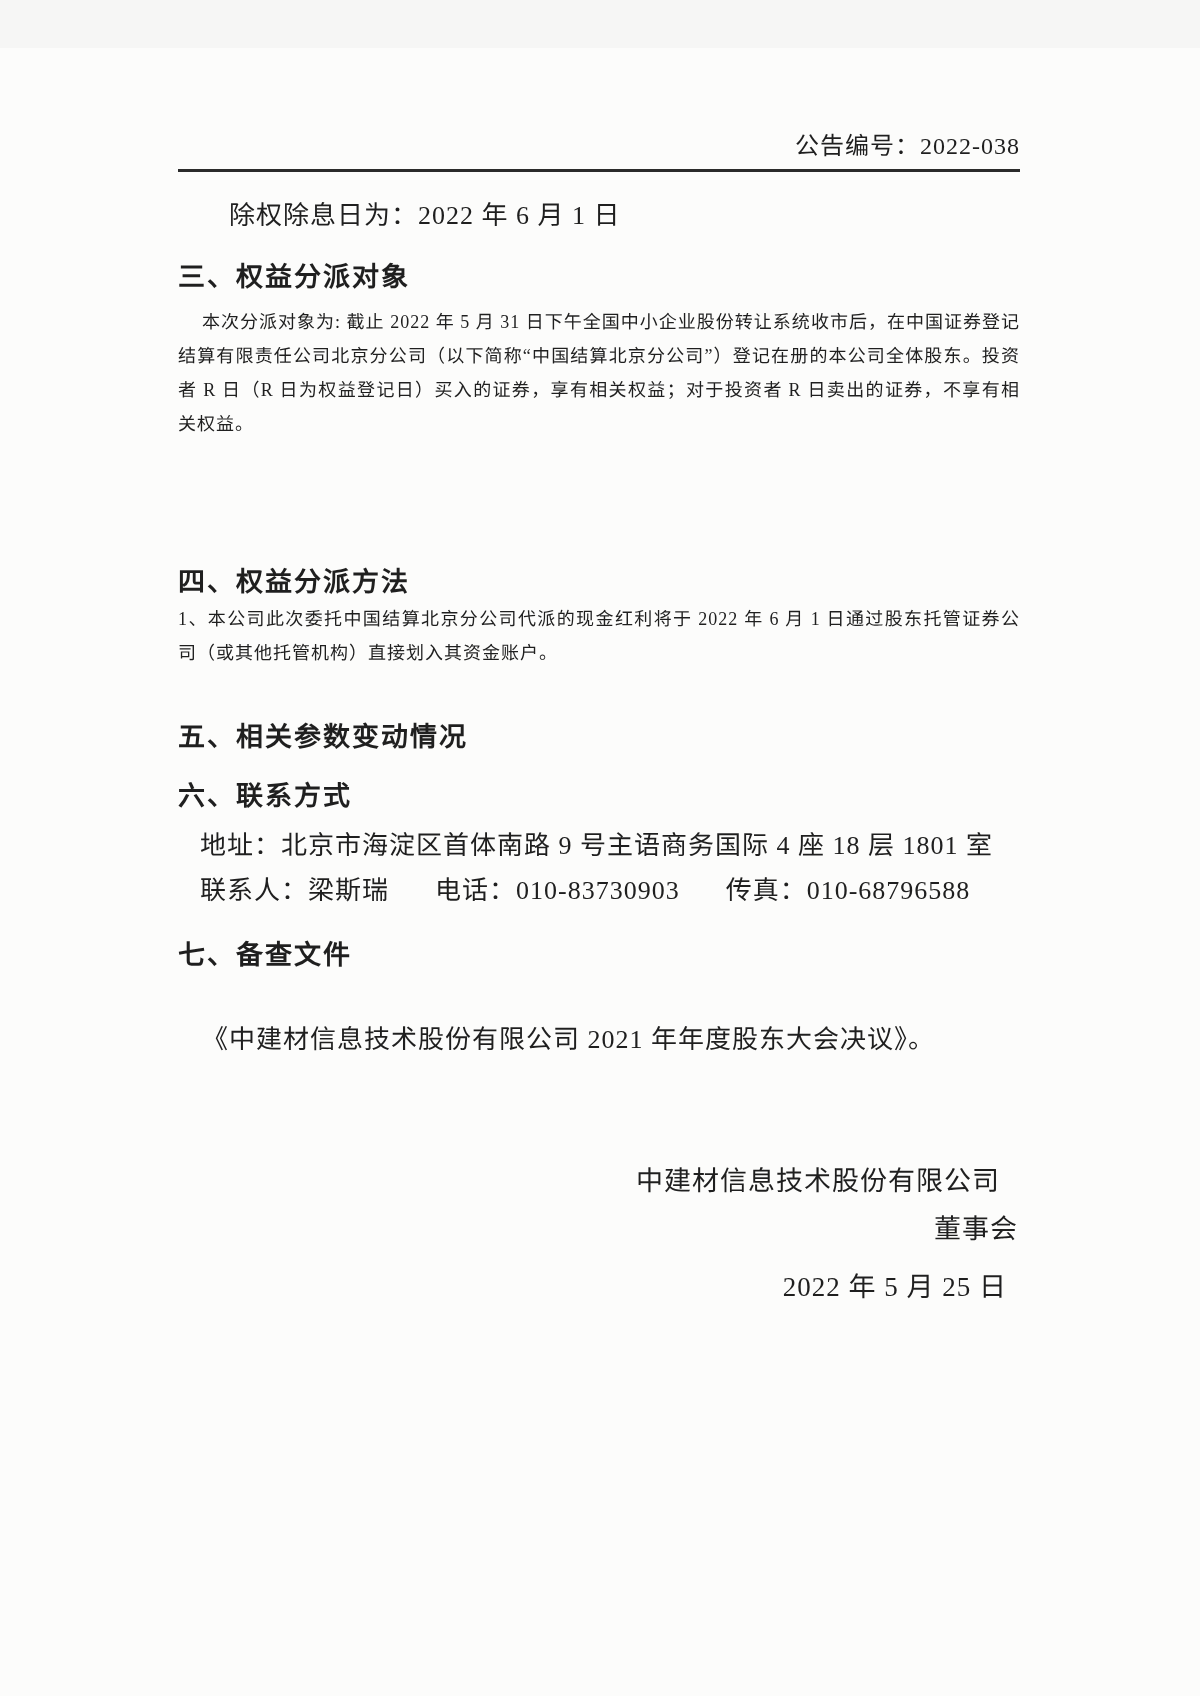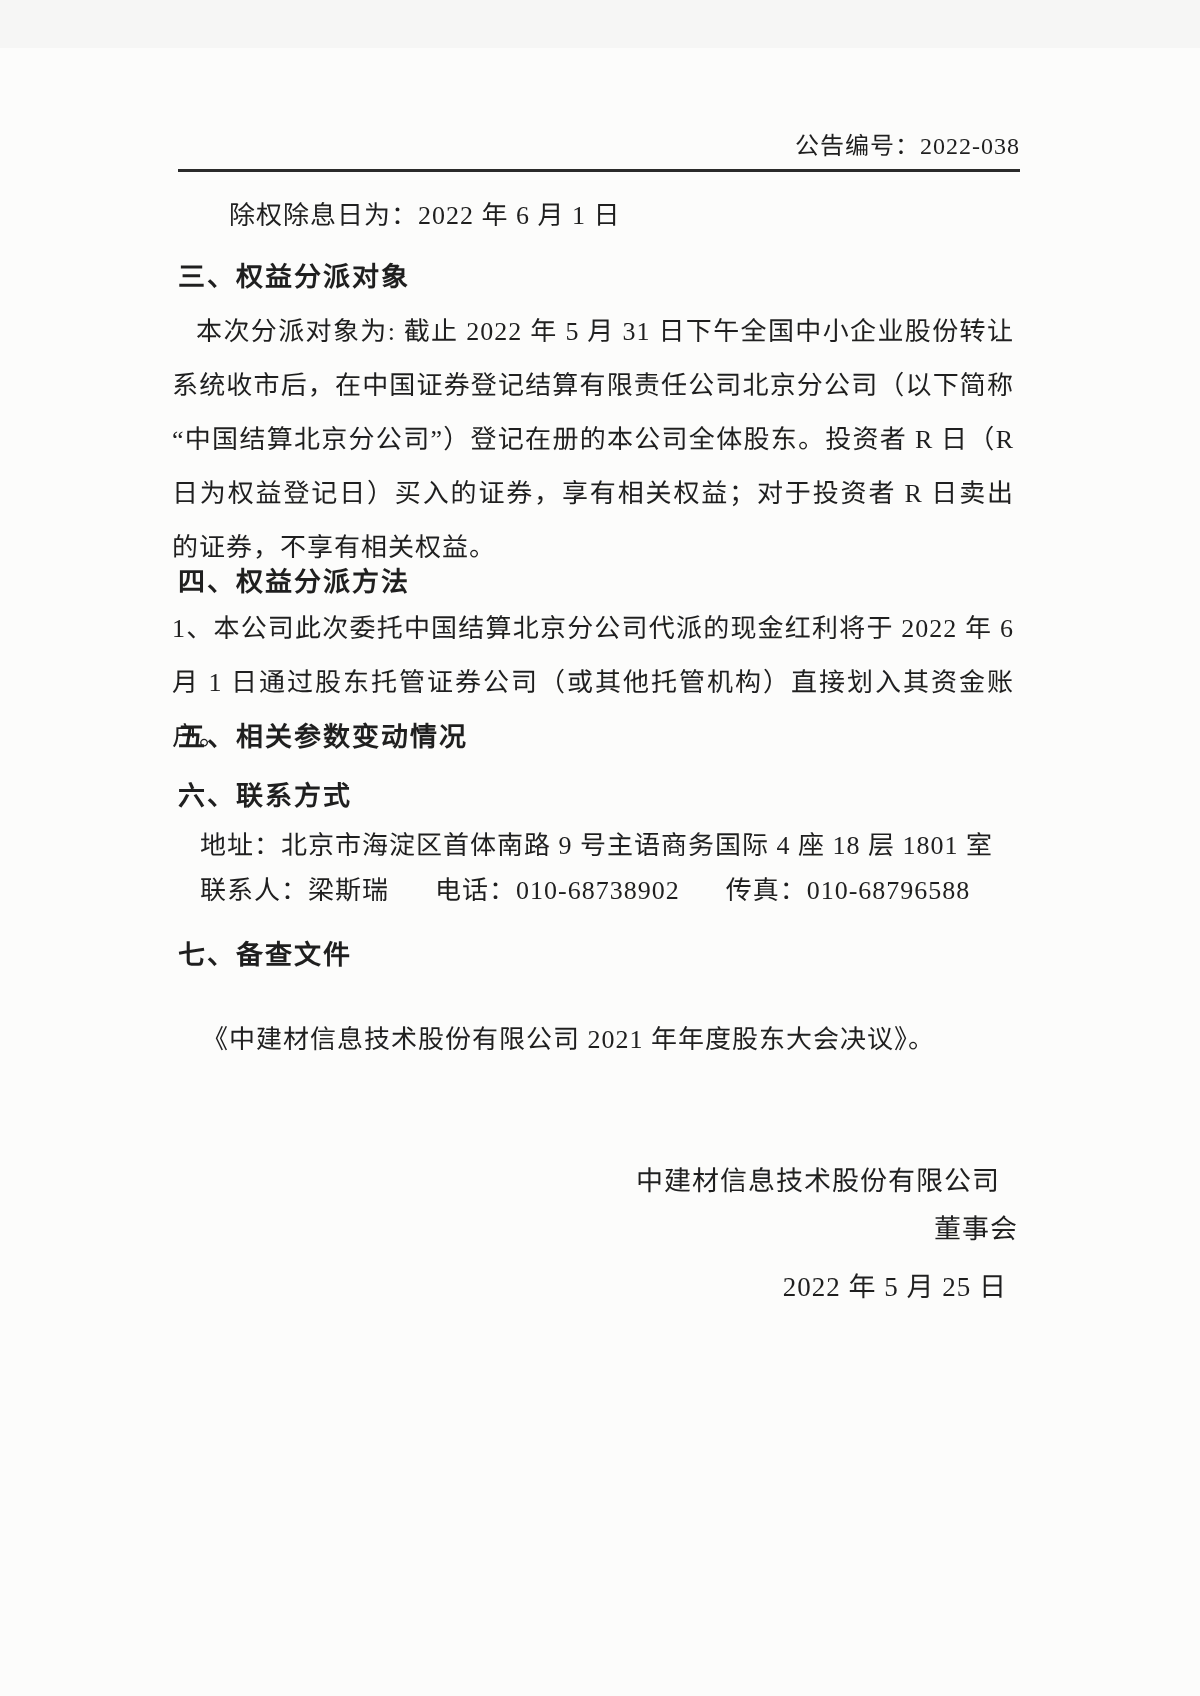--- a/index.html
+++ b/index.html
@@ -38,22 +38,22 @@
     font-size:27px;line-height:36px;
     letter-spacing:2px;
     left:178px;width:842px;
   }
   .t3{top:211px;}
   .t4{top:516px;}
   .t5{top:671px;}
   .t6{top:730px;}
   .t7{top:889px;}
   .para{
-    left:172px;width:842px;
-    font-size:26px;line-height:54px;
+    left:178px;width:842px;
+    font-size:18px;line-height:34px;
     text-align:justify;text-justify:inter-ideograph;
     letter-spacing:1px;
   }
   .p3{top:257px;text-indent:24px;}
   .p4{top:554px;}
   .addr-line{
     top:778px;left:200px;width:820px;
     font-size:26px;line-height:40px;letter-spacing:1px;
   }
   .contact-line{
@@ -90,21 +90,21 @@
   <div class="abs para p4">1、本公司此次委托中国结算北京分公司代派的现金红利将于 2022 年 6 月 1 日通过股东托管证券公司（或其他托管机构）直接划入其资金账户。</div>
 
   <div class="abs sec-title t5">五、相关参数变动情况</div>
 
   <div class="abs sec-title t6">六、联系方式</div>
 
   <div class="abs addr-line">地址：北京市海淀区首体南路 9 号主语商务国际 4 座 18 层 1801 室</div>
 
   <div class="abs contact-line">
     <span>联系人：梁斯瑞</span>
-    <span>电话：010-68738902</span>
+    <span>电话：010-83730903</span>
     <span>传真：010-68796588</span>
   </div>
 
   <div class="abs sec-title t7">七、备查文件</div>
 
   <div class="abs p7">《中建材信息技术股份有限公司 2021 年年度股东大会决议》。</div>
 
   <div class="abs sign sign-company">中建材信息技术股份有限公司</div>
 
   <div class="abs sign sign-board">董事会</div>

